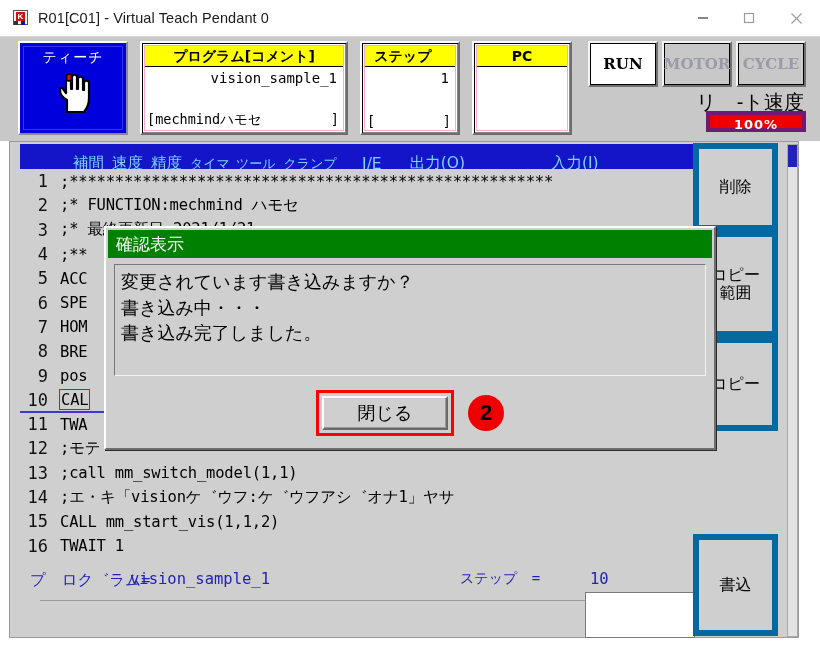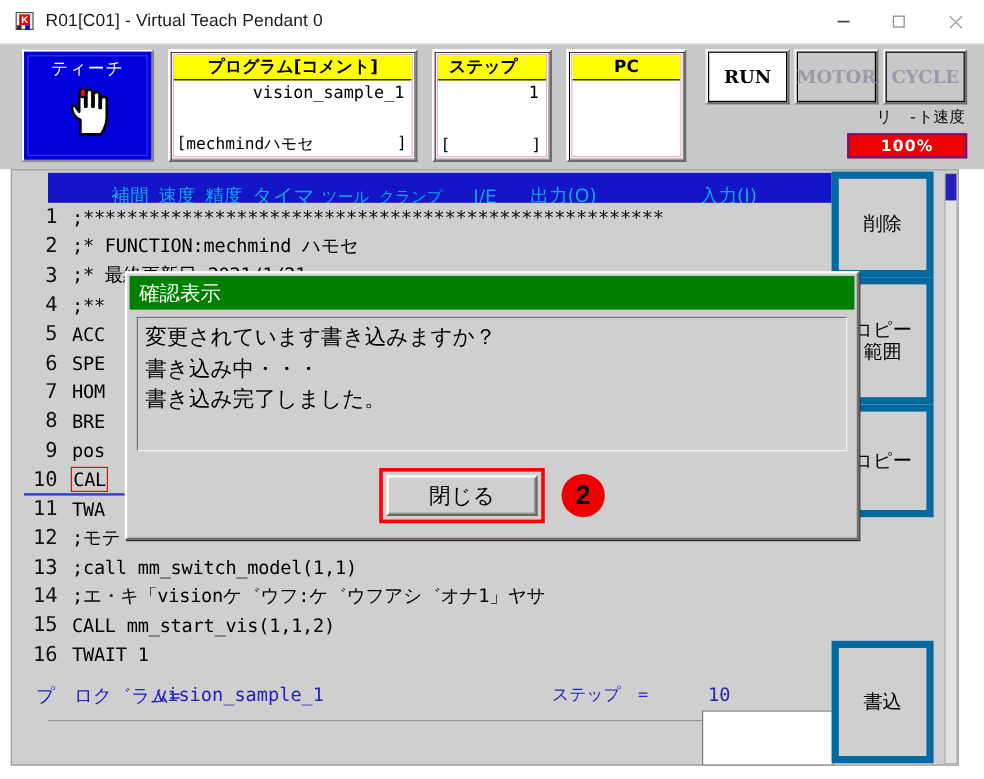--- a/index.html
+++ b/index.html
@@ -114,46 +114,46 @@
   .lamp .inner {
     width:100%; height:100%; border:1px solid #000;
     display:flex; align-items:center; justify-content:center;
     font-family:"DejaVu Serif", serif; font-weight:bold; font-size:15px;
   }
   .lamp.on .inner { background:#ffffff; color:#000; }
   .lamp.off .inner { background:#c8c8c8; color:#9a9aa8; }
 
   .spd-label {
     position:absolute; right:16px; top:52px;
-    font-family:Liberation Mono, monospace; font-size:13px; color:#000;
+    font-family:Liberation Sans, sans-serif; font-size:20px; color:#000;
     white-space:nowrap;
   }
   .spd-bar {
     position:absolute; right:14px; top:74px; width:100px; height:21px;
-    background:#ee0000; border:2px solid #701a75;
+    background:#ee0000; border:4px solid #701a75;
     color:#ffffff; font-family:"DejaVu Sans", sans-serif; font-weight:bold;
     font-size:13px; text-align:center; line-height:20px; letter-spacing:1px;
   }
 
   
   .main {
     position:absolute; left:9px; top:141px; width:790px; height:497px;
     background:#cfcfcf; border:1px solid #9a9a9a;
   }
   .colhdr {
     position:absolute; left:10px; top:2px; width:677px; height:39px;
-    background:#1414c8; color:#0ea5e9;
+    background:#1414c8; color:#7dd3fc;
     font-family:"DejaVu Sans", sans-serif; font-size:15.5px;
-    display:flex; align-items:center; white-space:nowrap;margin-left:20px;
+    display:flex; align-items:center; white-space:nowrap;
   }
   .colhdr span { display:inline-block; }
   .ch-0 { margin-left:53px; }
   .ch-1 { margin-left:8px; }
   .ch-2 { margin-left:8px; }
-  .ch-3 { margin-left:8px; font-size:17px; }
+  .ch-3 { margin-left:8px; font-size:13px; }
   .ch-4 { margin-left:6px; font-size:13px; }
   .ch-5 { margin-left:8px; font-size:13px; }
   .ch-6 { margin-left:12px; }
   .ch-7 { margin-left:28px; }
   .ch-8 { margin-left:86px; }
 
   .codearea {
     position:absolute; left:10px; top:27px; width:677px; height:390px;
     background:#cfcfcf; overflow:hidden;
     font-family:"DejaVu Sans Mono", monospace;

